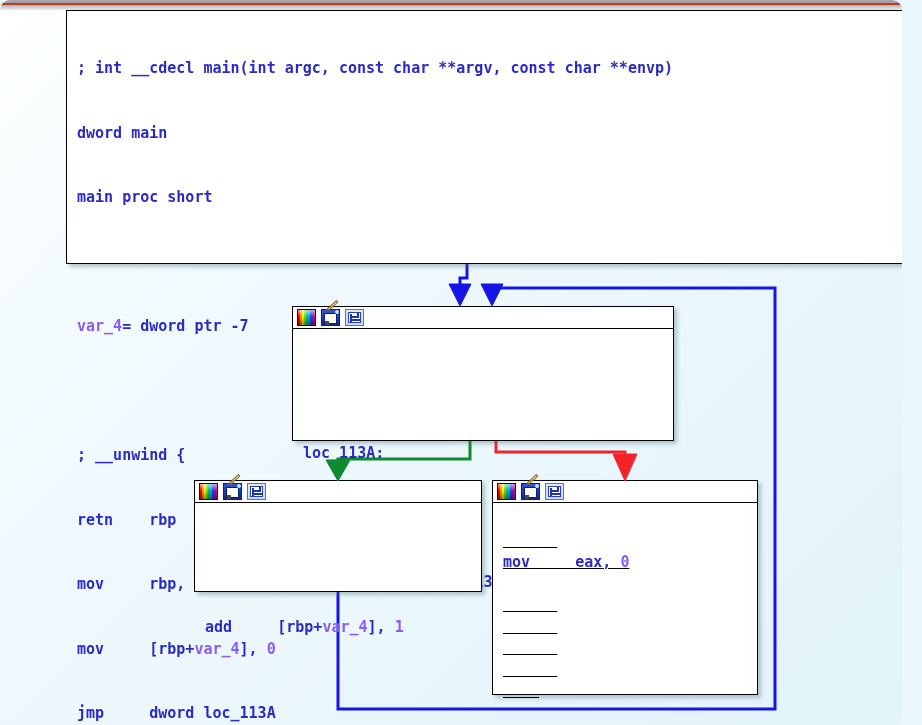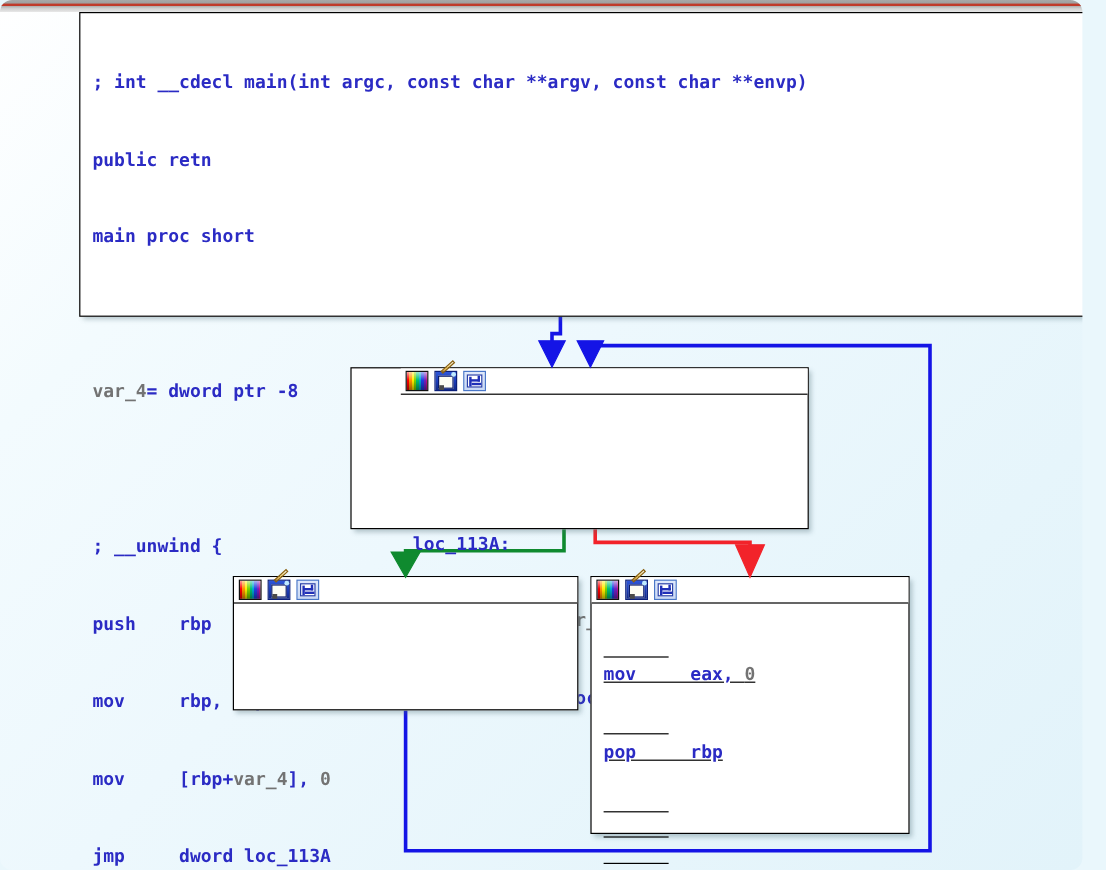--- a/index.html
+++ b/index.html
@@ -49,31 +49,31 @@
     padding: 6px 6px 6px 10px;
     font-size: 15px;
     line-height: 21.5px;
     font-weight: bold;
     color: #2b2bc4;
     white-space: pre;
     letter-spacing: 0px;
   }
   .code-line { white-space: pre; }
   .c-blue   { color: #2b2bc4; }
-  .c-green  { color: #737373; }
+  .c-green  { color: #8b5cf6; }
   .c-teal   { color: #107a6a; }
 
   
   #node-entry {
     left: 66px; top: 10px; width: 872px; height: 254px;
   }
   #node-entry .node-body { padding-top: 4px; }
 
   
-  #node-113a { left: 292px; top: 306px; width: 382px; height: 135px; padding-left: 41px; }
+  #node-113a { left: 292px; top: 306px; width: 382px; height: 135px; }
   
   #node-1136 { left: 194px; top: 480px; width: 288px; height: 112px; }
   
   #node-ret  { left: 492px; top: 480px; width: 266px; height: 215px; text-decoration: underline; }
 
   
   .icn { width: 19px; height: 17px; position: relative; display: inline-block; }
   .icn-palette {
     border: 1px solid #101010;
     background:
@@ -143,27 +143,27 @@
     <path d="M338,592 L338,709 L775,709 L775,288 L492,288 L492,296" fill="none" stroke="#1414e6" stroke-width="3"></path>
 
     <path d="M470,441 L470,459 L338,459 L338,470" fill="none" stroke="#0f8a2f" stroke-width="3"></path>
 
     <path d="M496,441 L496,452 L625,452 L625,470" fill="none" stroke="#f2232a" stroke-width="3"></path>
   </svg>
 
   <div class="node" id="node-entry">
     <div class="node-body">
       <div class="code-line"><span class="c-blue">; int __cdecl main(int argc, const char **argv, const char **envp)</span></div>
-      <div class="code-line"><span class="c-blue">public retn</span></div>
+      <div class="code-line"><span class="c-blue">dword main</span></div>
       <div class="code-line"><span class="c-blue">main proc short</span></div>
       <div class="code-line">&nbsp;</div>
-      <div class="code-line"><span class="c-green">var_4</span><span class="c-blue">= dword ptr -8</span></div>
+      <div class="code-line"><span class="c-green">var_4</span><span class="c-blue">= dword ptr -7</span></div>
       <div class="code-line">&nbsp;</div>
       <div class="code-line"><span class="c-blue">; __unwind {</span></div>
-      <div class="code-line"><span class="c-blue">push    rbp</span></div>
+      <div class="code-line"><span class="c-blue">retn    rbp</span></div>
       <div class="code-line"><span class="c-blue">mov     rbp, rsp</span></div>
       <div class="code-line"><span class="c-blue">mov     [rbp+</span><span class="c-green">var_4</span><span class="c-blue">], </span><span class="c-green">0</span></div>
       <div class="code-line"><span class="c-blue">jmp     dword loc_113A</span></div>
     </div>
   </div>
 
   <div class="node" id="node-113a">
     <div class="node-titlebar">
       <span class="icn icn-palette"></span>
       <span class="icn icn-edit">
@@ -204,20 +204,21 @@
             <span class="tick1"></span>
             <span class="tick2"></span>
             <span class="bar1"></span>
             <span class="bar2"></span>
             <span class="redbar"></span>
           </span>
       </span>
     </div>
     <div class="node-body">
       <div class="code-line">&nbsp;</div>
+      <div class="code-line"><span class="c-blue">add     [rbp+</span><span class="c-green">var_4</span><span class="c-blue">], </span><span class="c-green">1</span></div>
     </div>
   </div>
 
   <div class="node" id="node-ret">
     <div class="node-titlebar">
       <span class="icn icn-palette"></span>
       <span class="icn icn-edit">
         <span class="sheet"></span>
           <span class="pencil"></span>
           <span class="pencil-tip"></span>
@@ -228,21 +229,20 @@
             <span class="tick1"></span>
             <span class="tick2"></span>
             <span class="bar1"></span>
             <span class="bar2"></span>
             <span class="redbar"></span>
           </span>
       </span>
     </div>
     <div class="node-body">
       <div class="code-line"><span class="c-blue">mov     eax, </span><span class="c-green">0</span></div>
-      <div class="code-line"><span class="c-blue">pop     rbp</span></div>
       
       
       
       
     </div>
   </div>
 
   <svg id="edges-front" viewBox="0 0 922 725" xmlns="http://www.w3.org/2000/svg">
 
     <polygon points="449,284 471,284 460,306" fill="#1414e6" stroke="#1414e6" stroke-width="1"></polygon>

